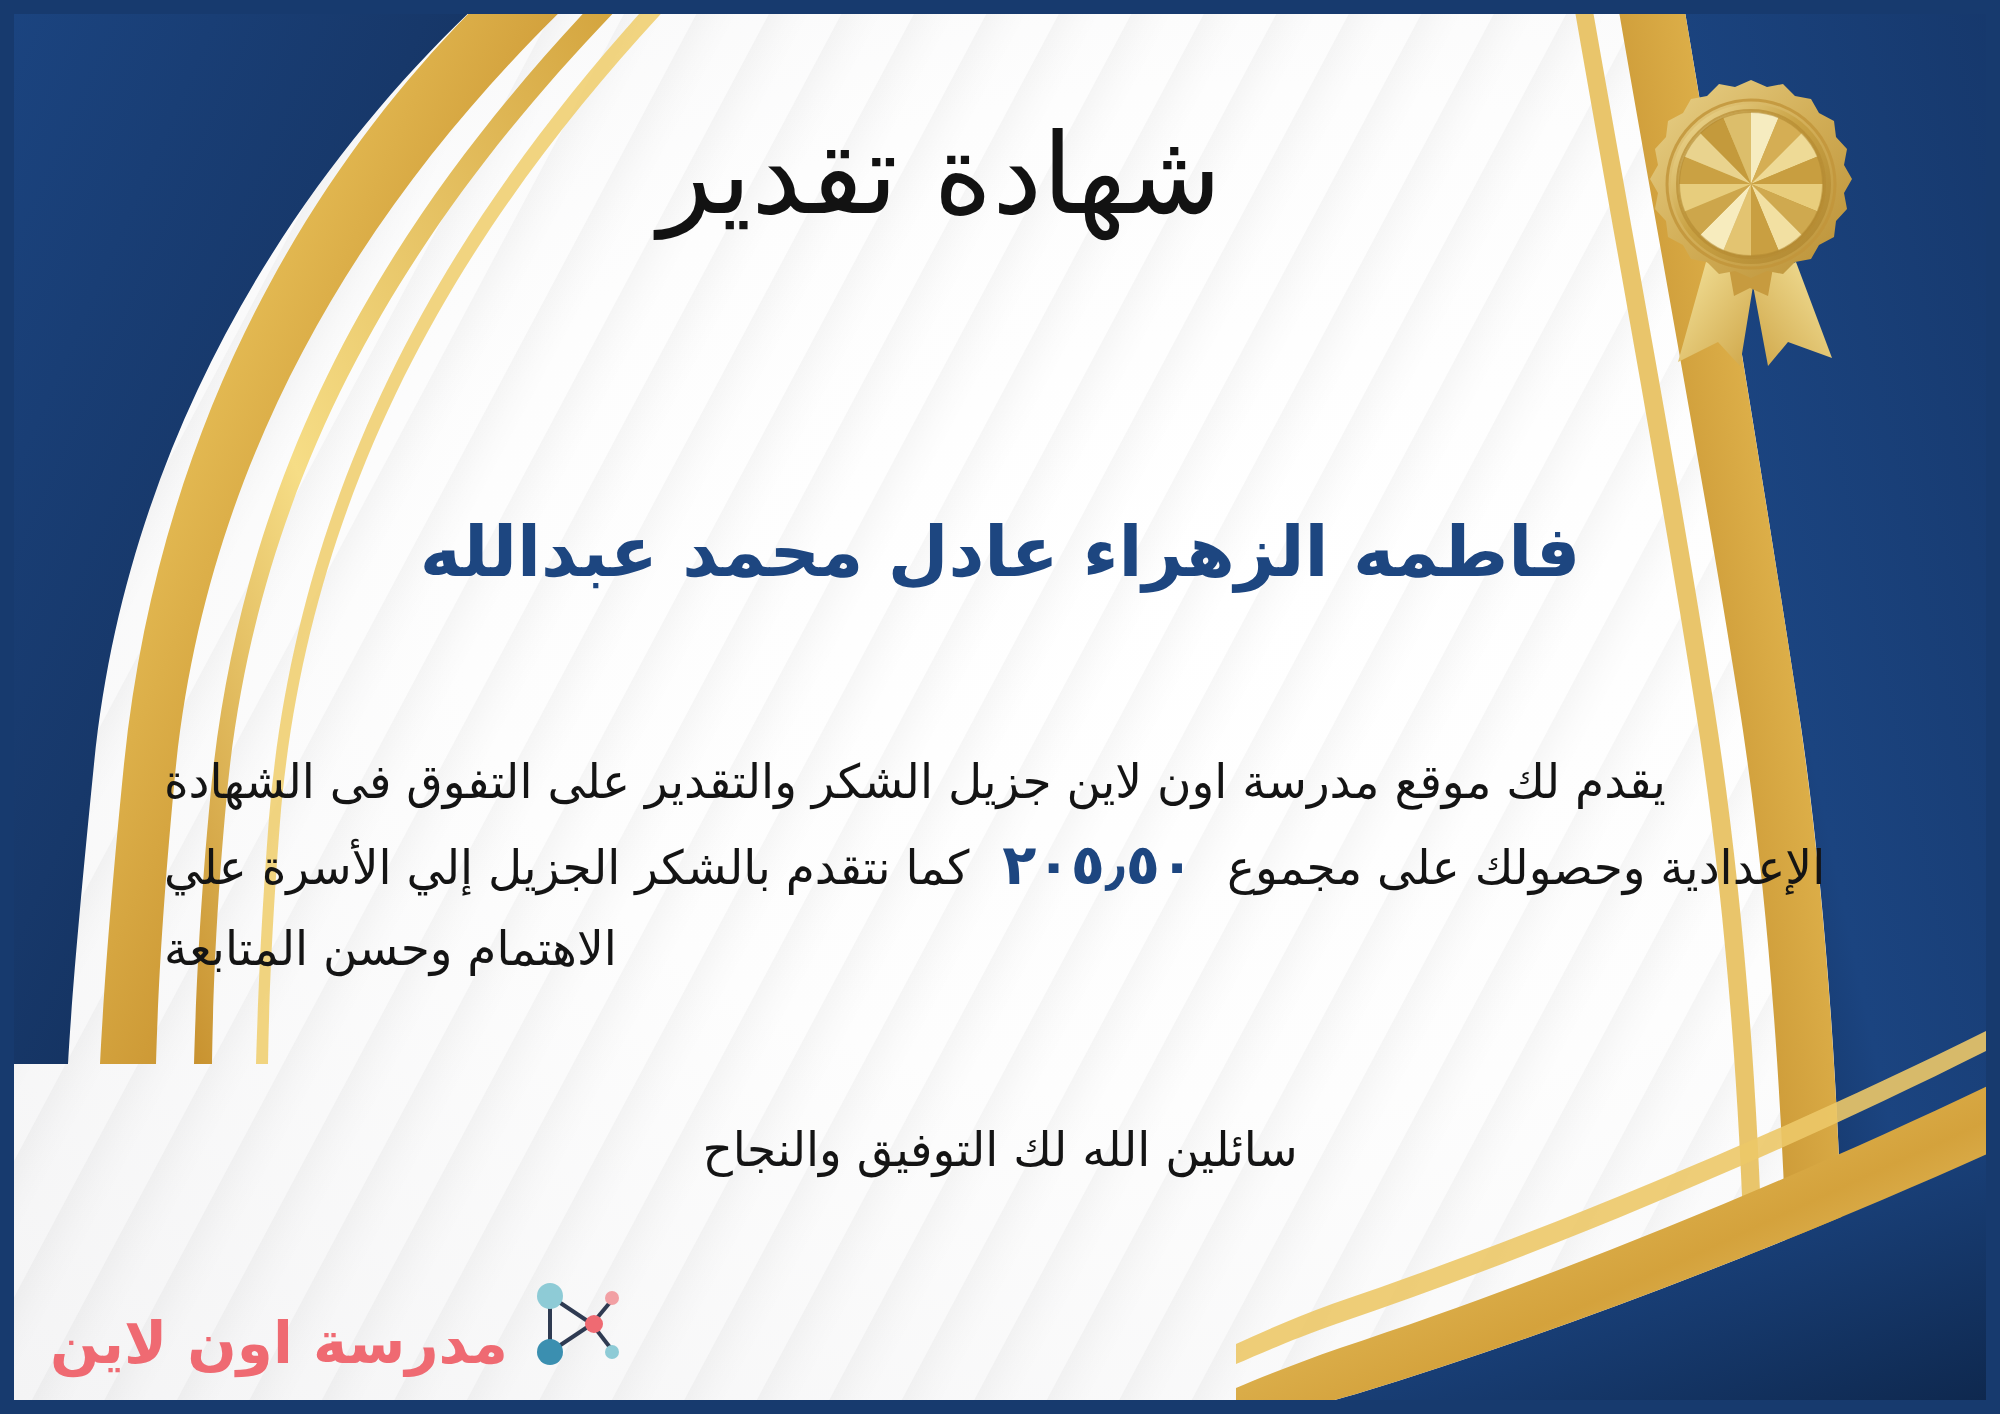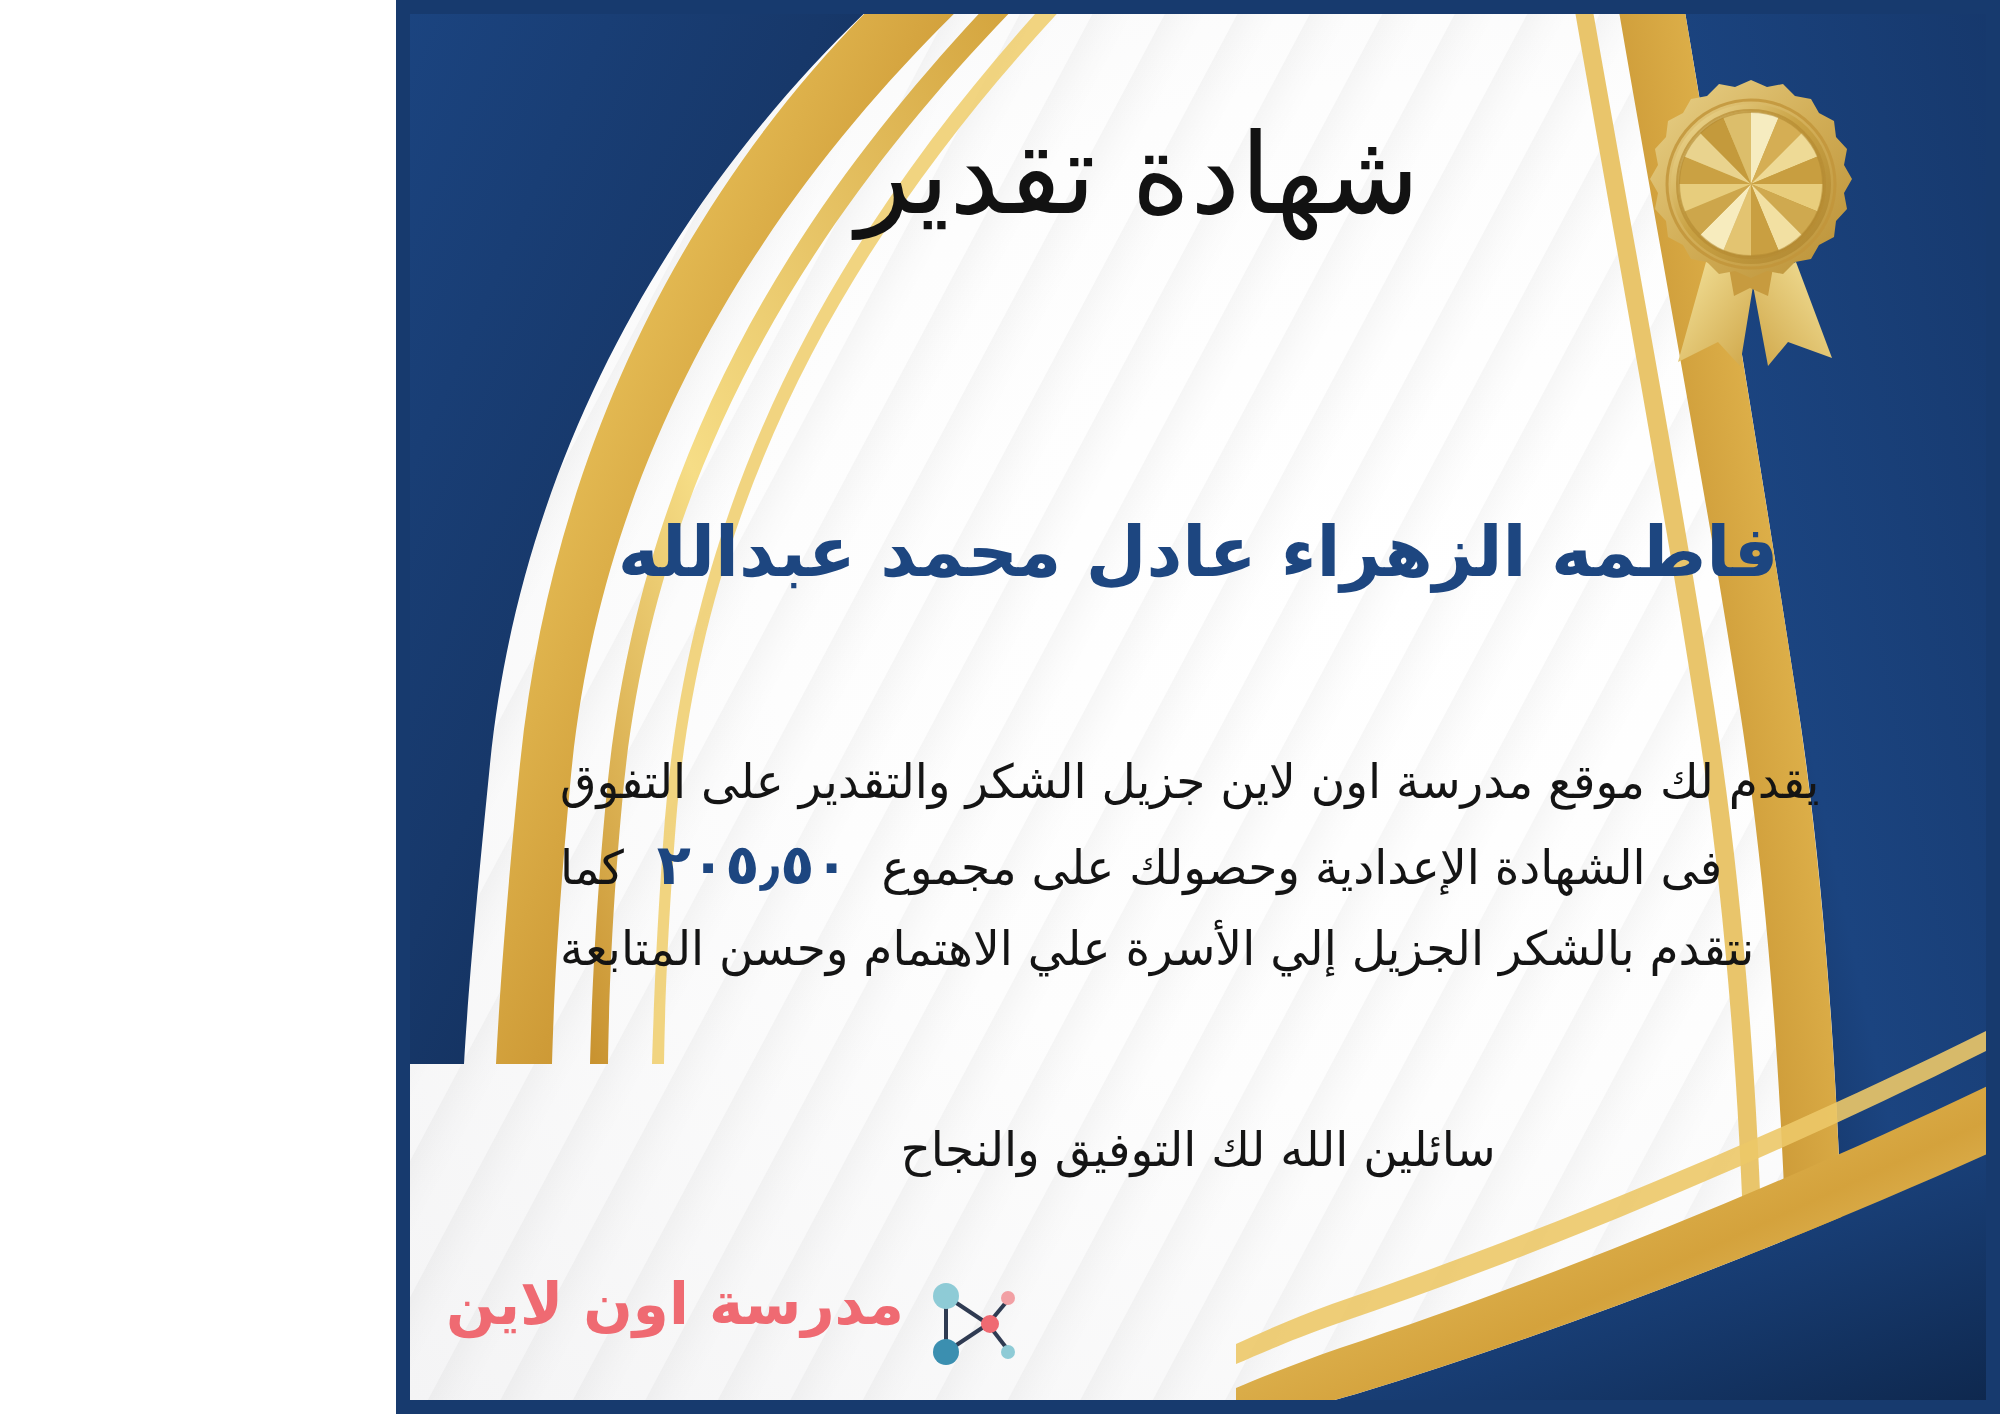--- a/index.html
+++ b/index.html
@@ -4,21 +4,21 @@
 <title>شهادة تقدير</title>
 <style>
   * { box-sizing: border-box; margin: 0; padding: 0; }
   html, body {
     width: 2000px; height: 1414px;
     overflow: hidden;
     font-family: "DejaVu Sans", "Liberation Sans", sans-serif;
   }
   .cert {
     position: relative;
-    width: 1604px; height: 1414px;
+    width: 2000px; height: 1414px;
     background: #ffffff;
     overflow: hidden;
     text-decoration: underline;
   }
 
   
   .frame-navy {
     position: absolute; inset: 0;
     background: #173a6e;
   }
@@ -109,21 +109,21 @@
     font-size: 47px;
     color: #141414;
   }
 
   
   .logo {
     position: absolute;
     left: 36px; bottom: 26px;
     display: flex;
     flex-direction: row-reverse;
-    align-items: flex-start;
+    align-items: flex-end;
     gap: 16px;
   }
   .logo-text { display: flex; flex-direction: column; align-items: flex-start; }
   .logo-ar {
     font-size: 58px;
     font-weight: bold;
     color: #ef6a72;
     line-height: 1.05;
     letter-spacing: 0px;
   }

